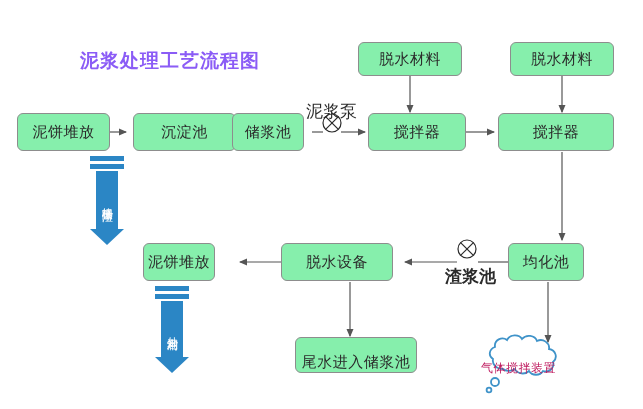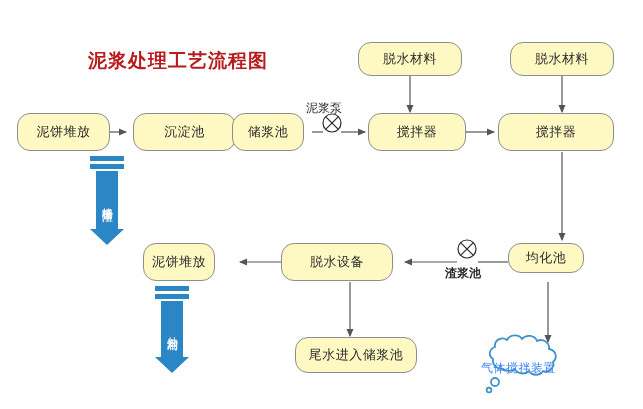--- a/index.html
+++ b/index.html
@@ -11,47 +11,47 @@
     overflow:hidden;
     position:relative;
   }
   #canvas{position:absolute;left:0;top:0;width:643px;height:409px;}
   .svg-layer{position:absolute;left:0;top:0;width:643px;height:409px;pointer-events:none;}
 
   
   .node{
     position:absolute;
     box-sizing:border-box;
-    background:#fef9c3;
+    background:#86efac;
     border:1px solid #8d8d8d;
-    border-radius:13px;
+    border-radius:6px;
     display:flex;
     align-items:center;
     justify-content:center;
     color:#2b2b2b;
-    font-size:13px;
+    font-size:15px;
     letter-spacing:.5px;
     white-space:nowrap;
   }
 
   
   #title{
     position:absolute;
-    left:88px; top:48px;
+    left:80px; top:48px;
     font-size:19px;
     font-weight:bold;
-    color:#b91c1c;
+    color:#8b5cf6;
     letter-spacing:1px;
     white-space:nowrap;
   }
 
   
   .edge-label{
     position:absolute;
-    font-size:12px;
+    font-size:17px;
     color:#2b2b2b;
     white-space:nowrap;
   }
 
   
   .blue-arrow{
     position:absolute;
     width:34px;
   }
   .blue-arrow .cap{
@@ -75,21 +75,21 @@
     width:0;height:0;margin:0 auto;
     border-left:17px solid transparent;
     border-right:17px solid transparent;
     border-top:16px solid #2b86c5;
   }
 
   
   #cloud-text{
     position:absolute;
     font-size:12px;
-    color:#3b82f6;
+    color:#be185d;
     white-space:nowrap;
     letter-spacing:.5px;
   }
 </style>
 </head>
 <body>
 
 <div id="canvas">
 
   <svg class="svg-layer" viewBox="0 0 643 409">
@@ -169,30 +169,30 @@
   <div class="node" style="left:232px;top:113px;width:72px;height:38px;">
     <span>储浆池</span>
   </div>
   <div class="node" style="left:368px;top:113px;width:98px;height:38px;">
     <span>搅拌器</span>
   </div>
   <div class="node" style="left:498px;top:113px;width:116px;height:38px;">
     <span>搅拌器</span>
   </div>
 
-  <div class="node" style="left:508px;top:243px;width:76px;height:30px;">
+  <div class="node" style="left:508px;top:243px;width:76px;height:38px;">
     <span>均化池</span>
   </div>
   <div class="node" style="left:281px;top:243px;width:112px;height:38px;">
     <span>脱水设备</span>
   </div>
   <div class="node" style="left:143px;top:243px;width:72px;height:38px;">
     <span>泥饼堆放</span>
   </div>
-  <div class="node" style="left:295px;top:337px;width:122px;height:36px;">
+  <div class="node" style="left:295px;top:337px;width:122px;height:36px;align-items:flex-end;">
     <span>尾水进入储浆池</span>
   </div>
 
   <div class="edge-label" style="left:306px;top:100px;">泥浆泵</div>
   <div class="edge-label" style="left:445px;top:265px;font-weight:bold;">渣浆池</div>
 
   <div class="blue-arrow" style="left:90px;top:156px;">
     <div class="cap"></div>
     <div class="cap2"></div>
     <div class="shaft" style="height:58px;">格栅除渣</div>

